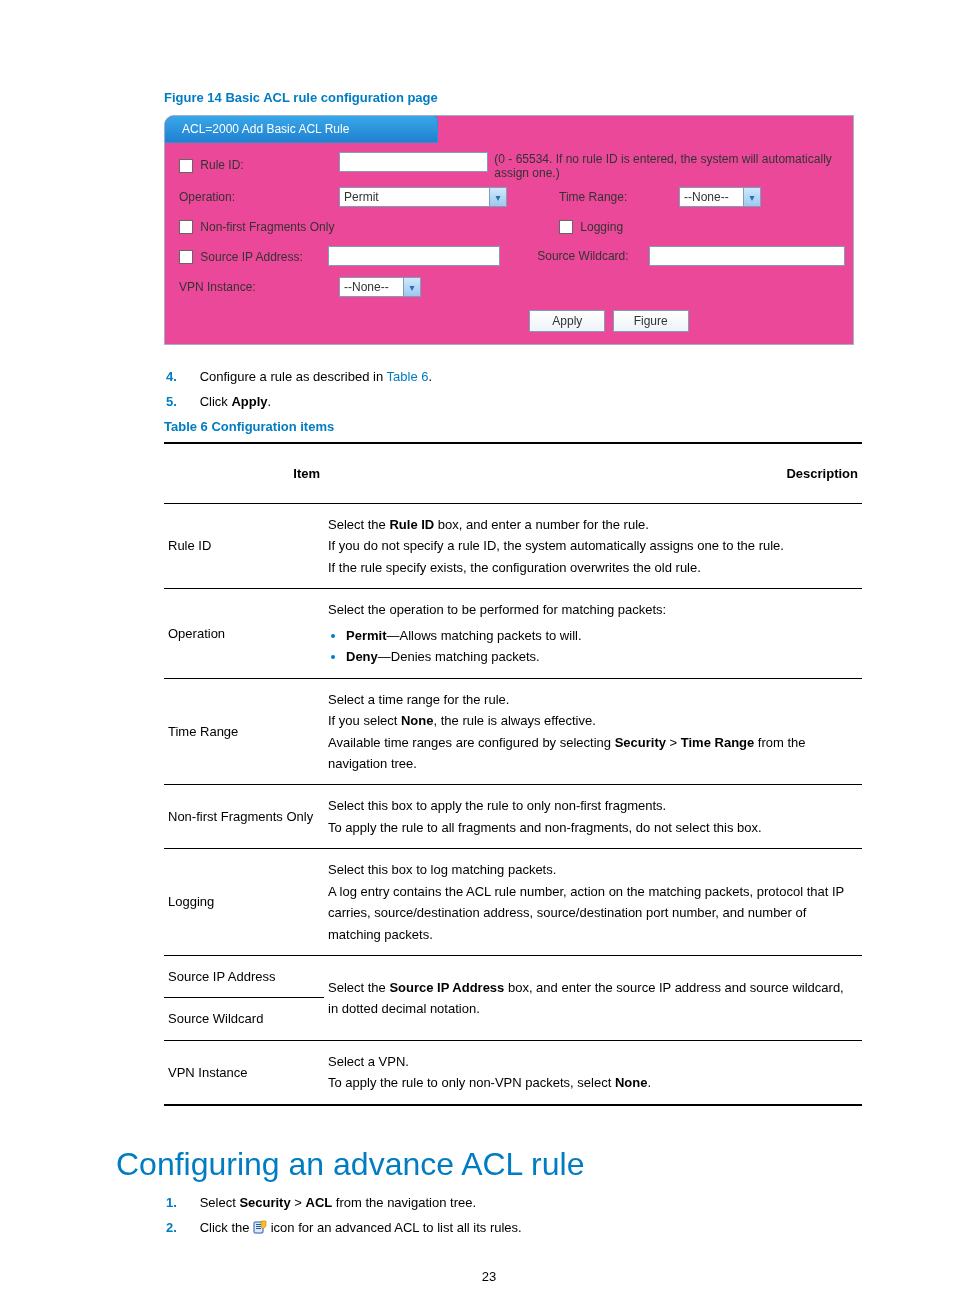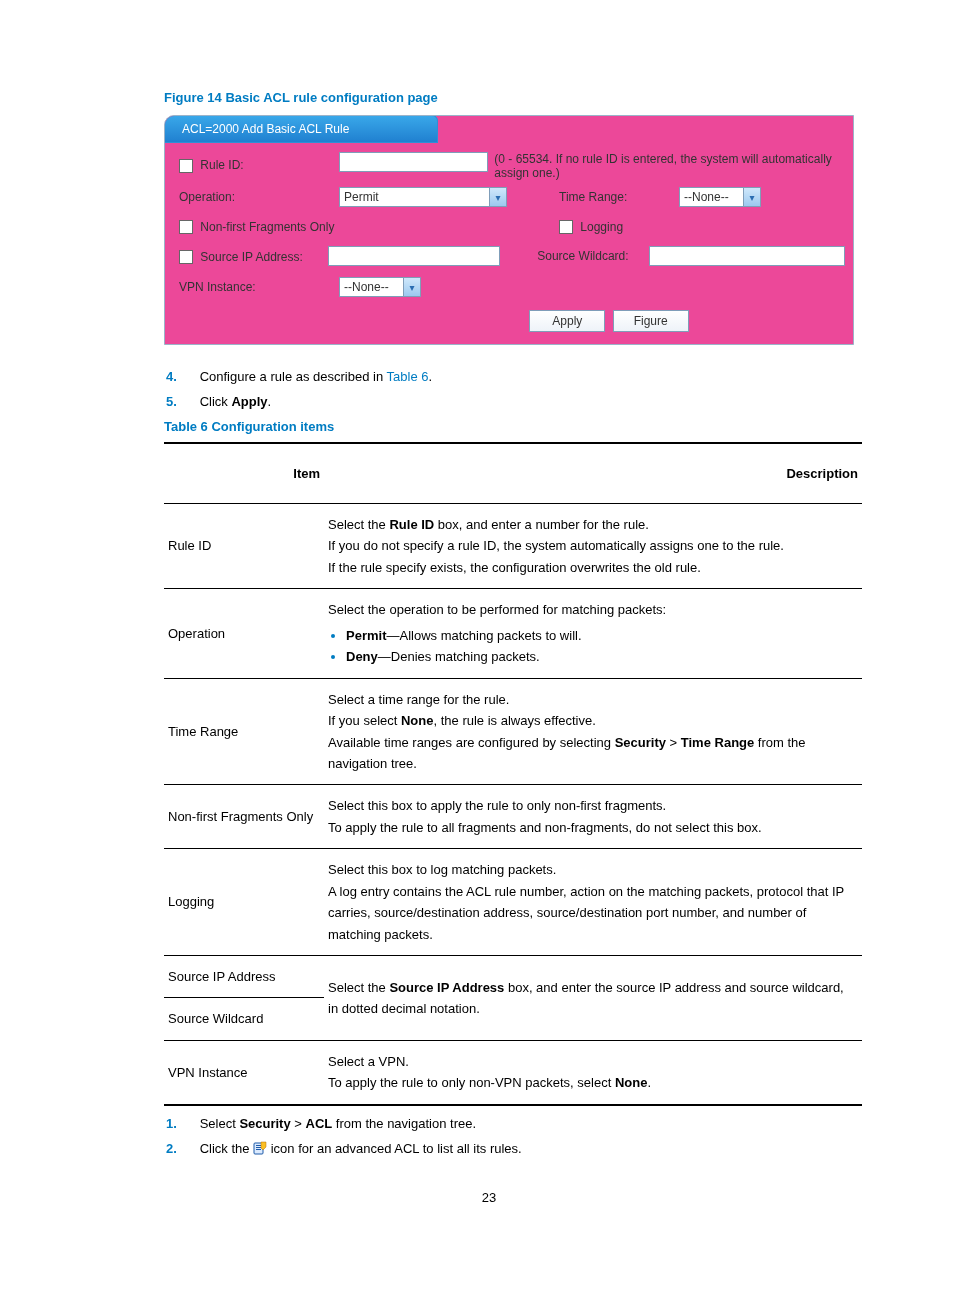--- a/index.html
+++ b/index.html
@@ -328,20 +328,21 @@
       <tr>
         <td class="item">VPN Instance</td>
         <td>
           <div>Select a VPN.</div>
           <div><span>To apply the rule to only non-VPN packets, select </span><b>None</b><span>.</span></div>
         </td>
       </tr>
     </tbody>
   </table>
 
+  <h1 class="section">Configuring an advance ACL rule</h1>
 
   <ol class="steps2">
     <li>
       <span>Select </span><b>Security</b><span> &gt; </span><b>ACL</b><span> from the navigation tree.</span>
     </li>
     <li>
       <span>Click the </span>
       <span class="edit-icon">
         <svg viewBox="0 0 14 14">
             <rect x="1" y="2" width="9" height="11" rx="1" fill="#dbeafe" stroke="#1e5aa8"></rect>

